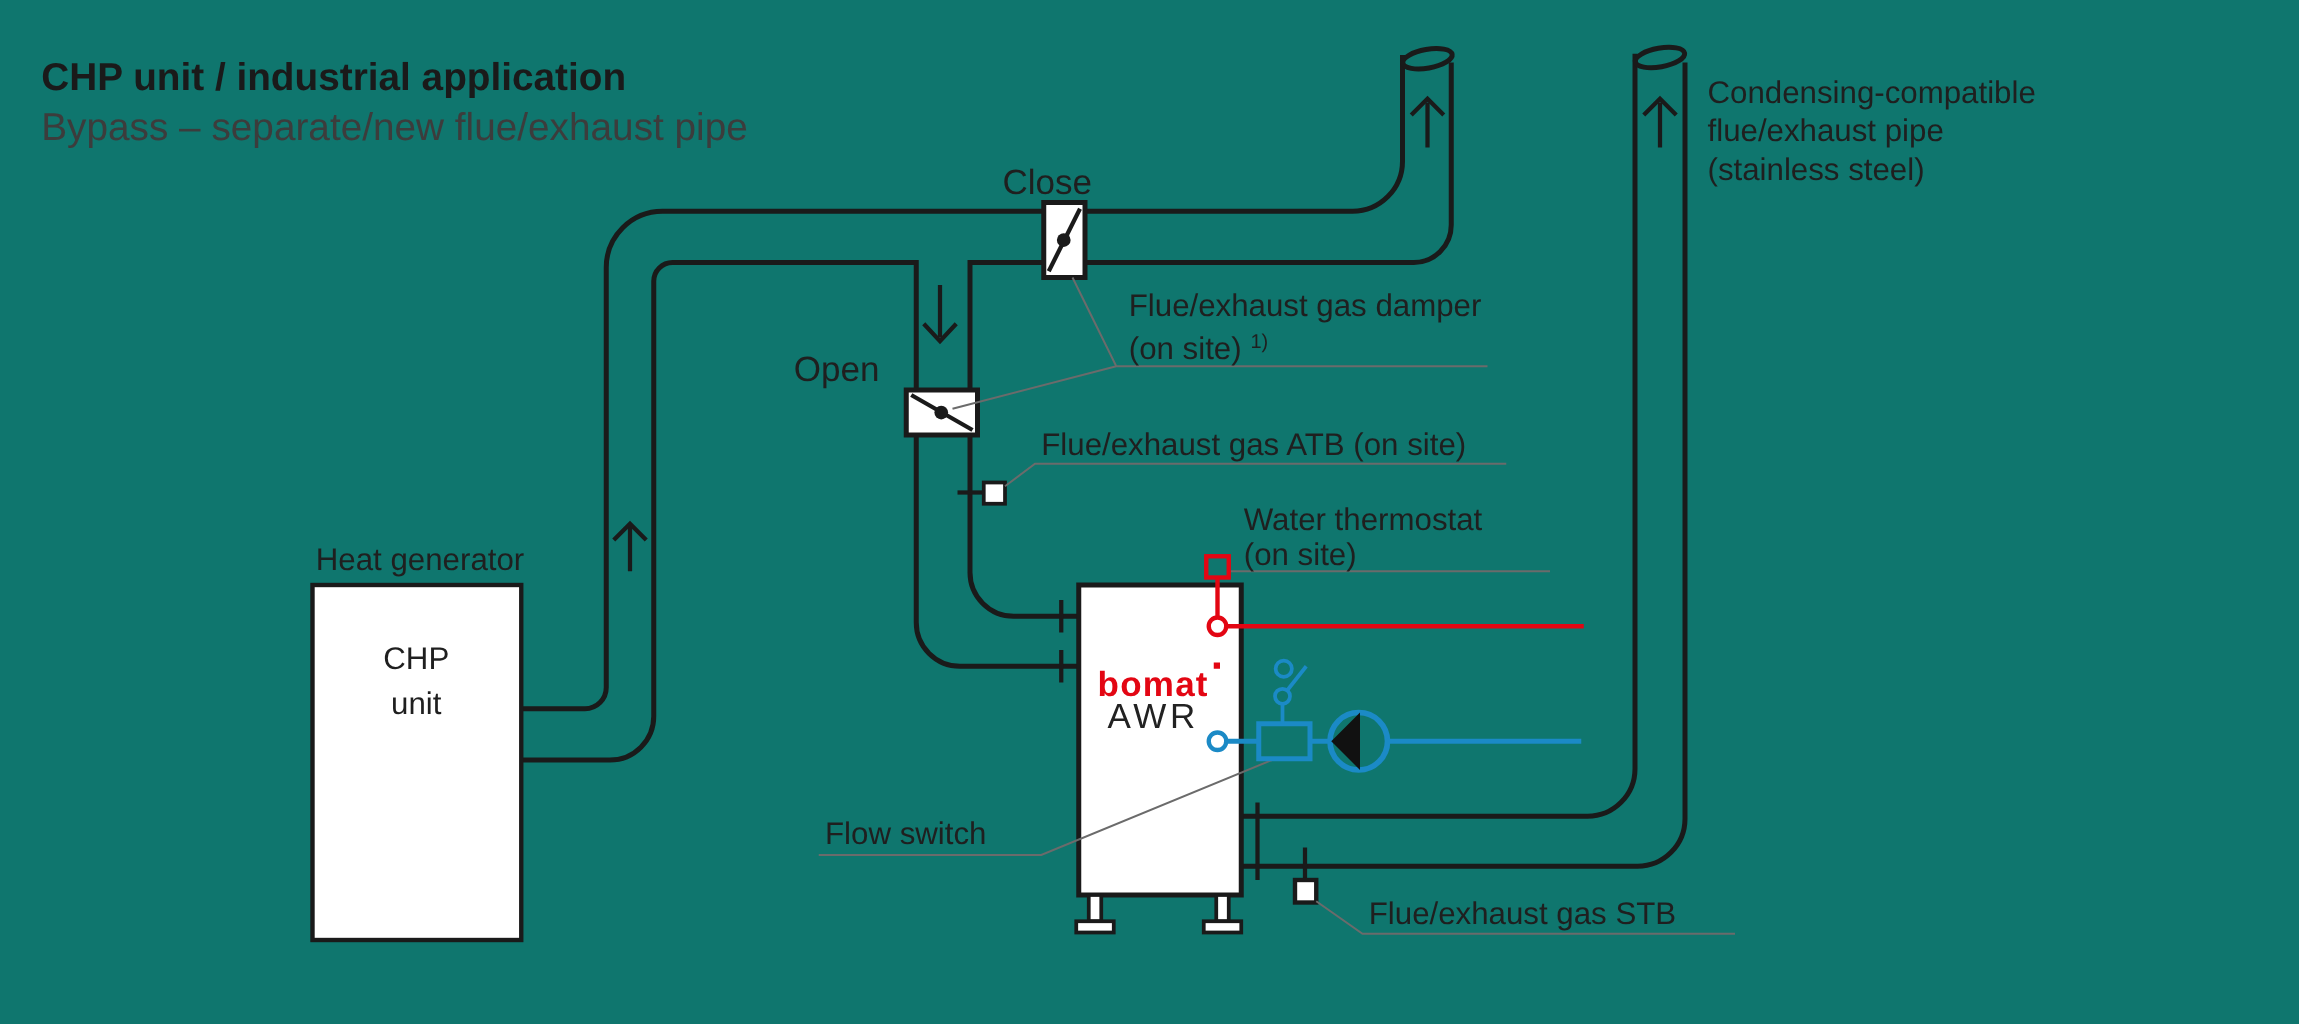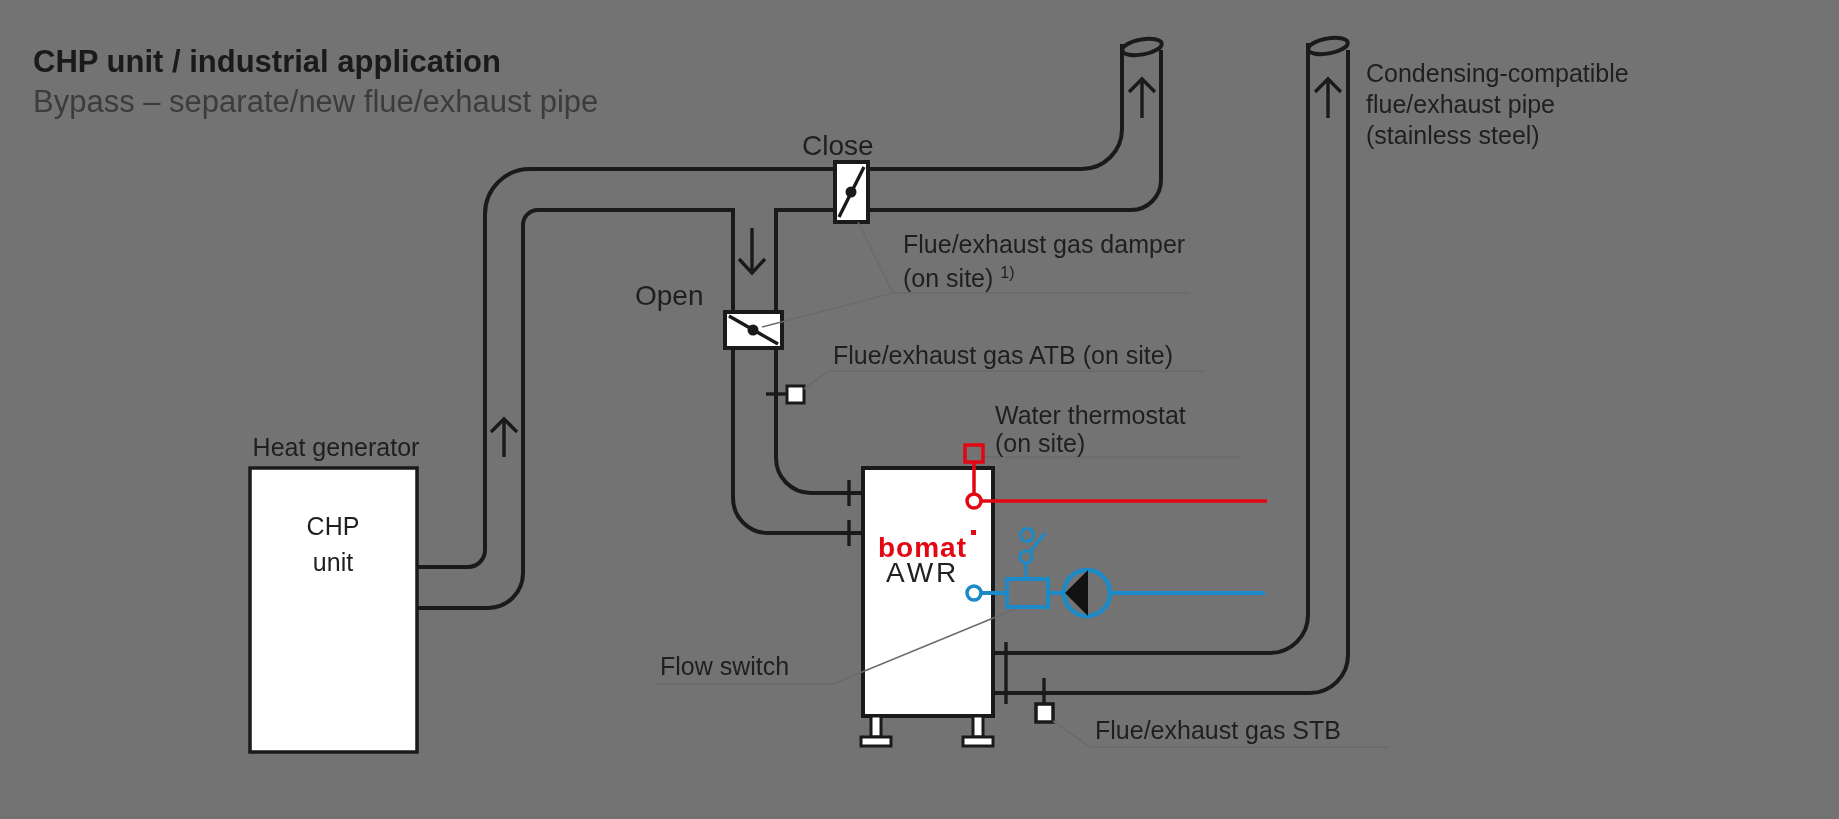--- a/index.html
+++ b/index.html
@@ -1,16 +1,16 @@
 <!DOCTYPE html>
 <html><head>
 <meta charset="utf-8">
 <style>
   html,body{margin:0;padding:0;background:#fff;}
-  #stage{position:relative;width:1839px;height:819px;background:#737373;overflow:hidden;
+  #stage{position:relative;width:1839px;height:819px;background:#0f766e;overflow:hidden;
          font-family:"Liberation Sans", sans-serif;}
   svg{display:block}
   .lbl{fill:#1f1f1f;font-family:"Liberation Sans", sans-serif;font-size:25px;}
   .lbl-big{fill:#1f1f1f;font-family:"Liberation Sans", sans-serif;font-size:28px;}
   .title{fill:#1a1a1a;font-size:31px;font-weight:bold;}
   .subtitle{fill:#3c3c3c;font-size:31px;font-weight:normal;}
   .pipe{stroke:#1a1a1a;stroke-width:4;fill:none;}
   .thin{stroke:#1a1a1a;stroke-width:3.4;fill:none;}
   .leader{stroke:#6b6b6b;stroke-width:1.6;fill:none;}
   .dev{fill:#ffffff;stroke:#1a1a1a;}

